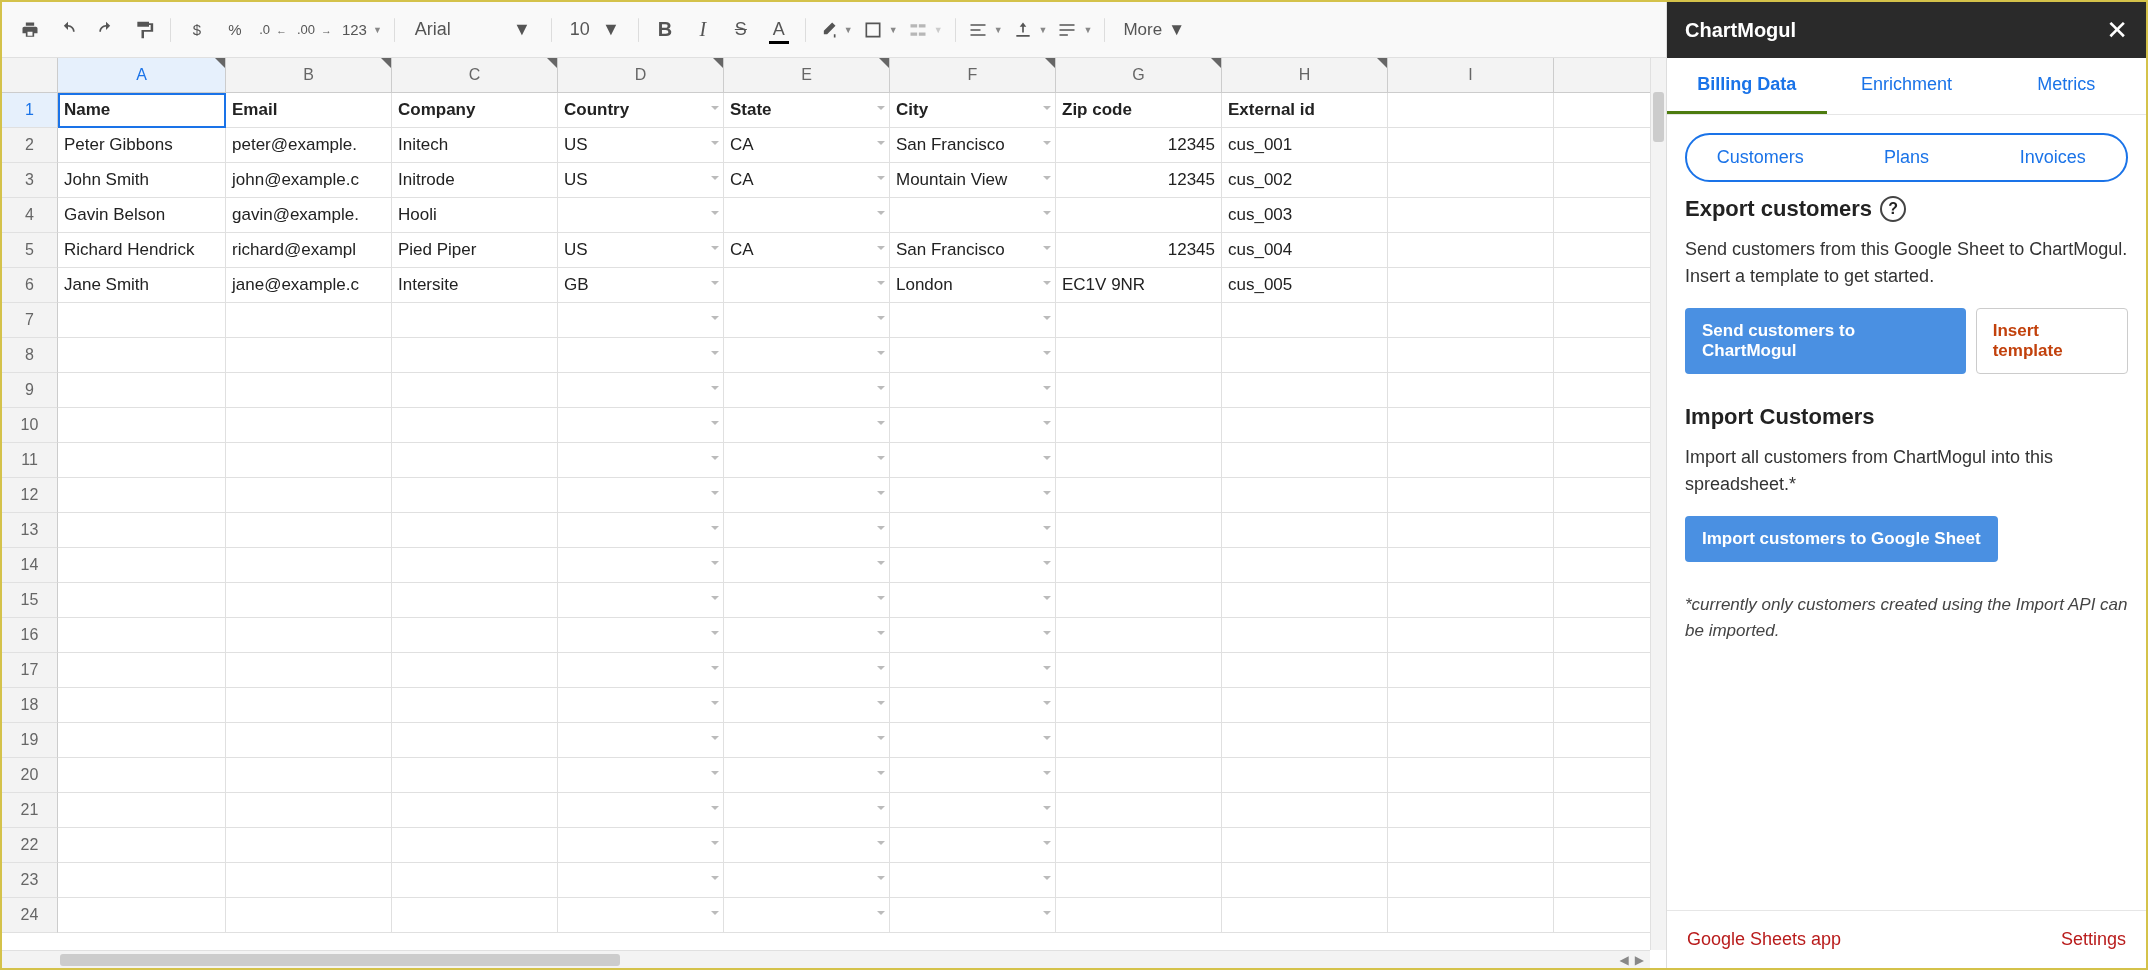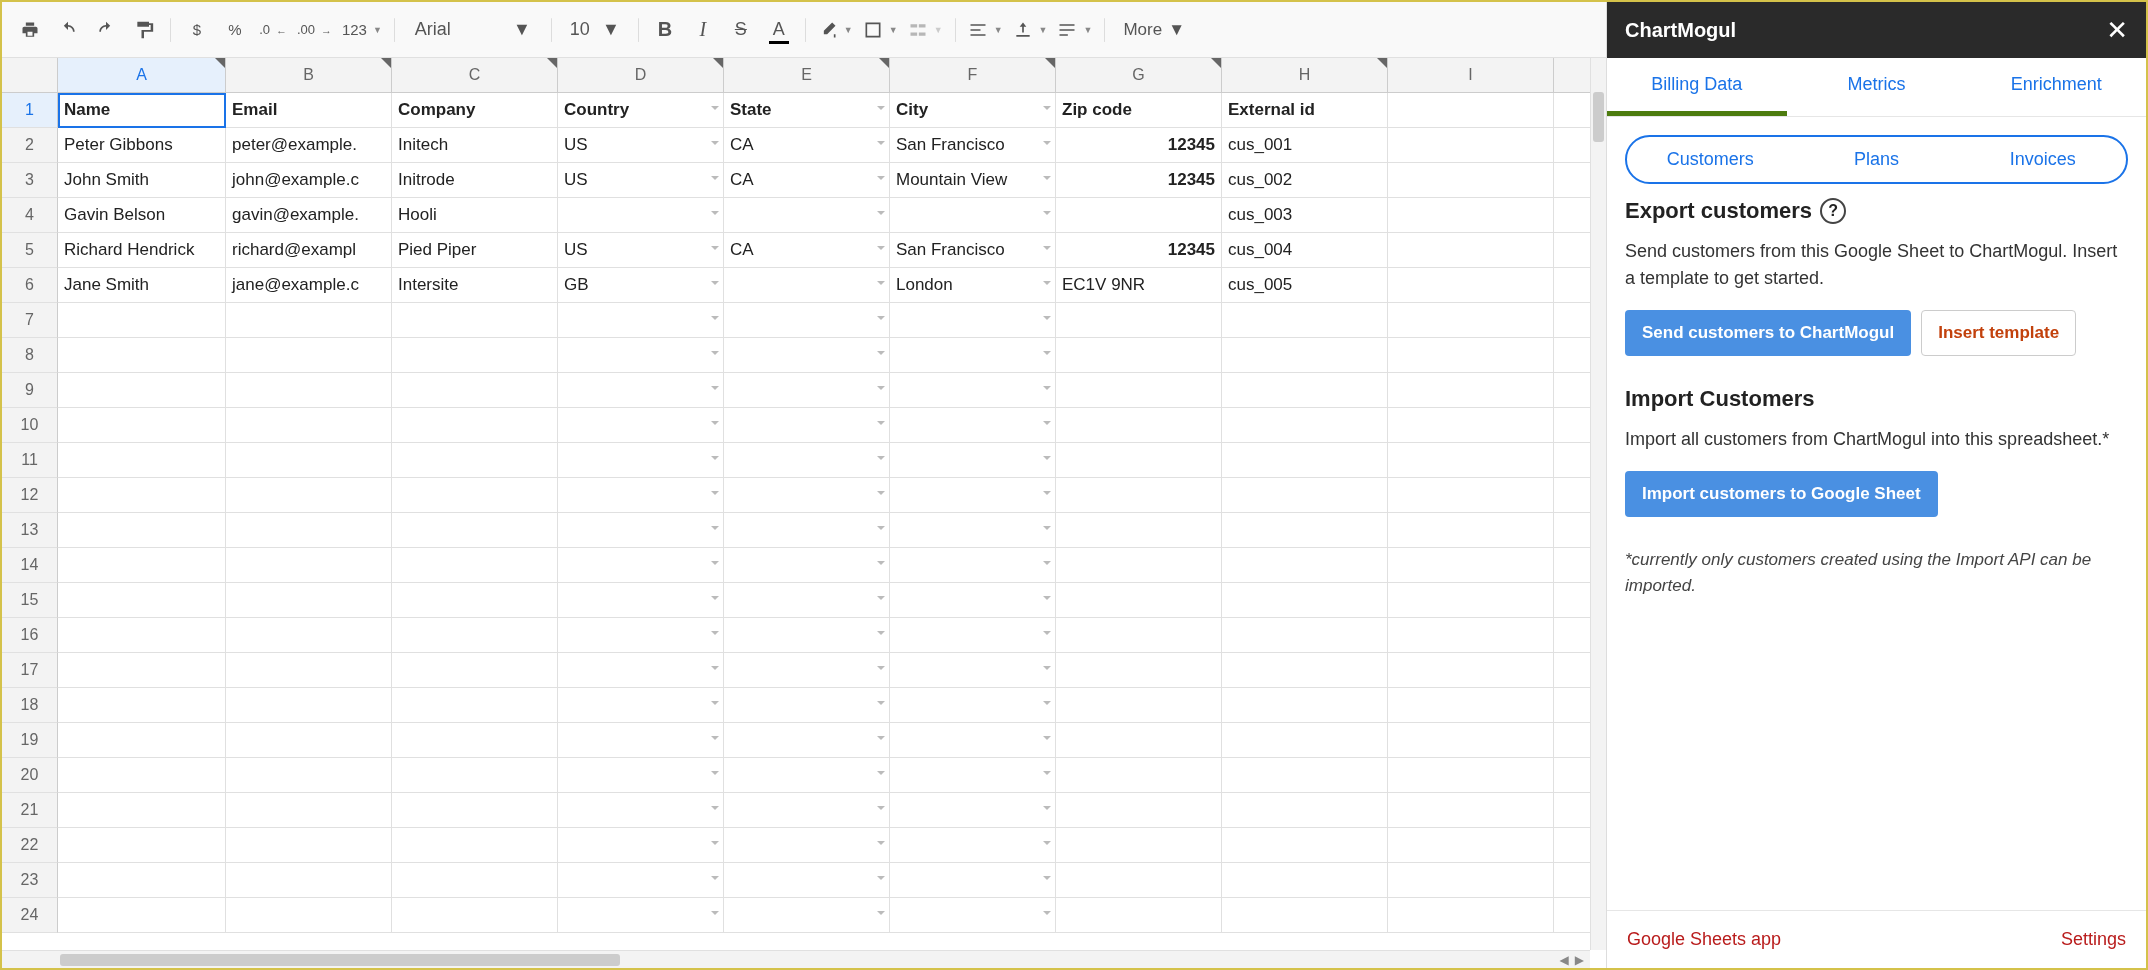--- a/index.html
+++ b/index.html
@@ -1,20 +1,20 @@
 <!DOCTYPE html>
 <html><head>
 <meta charset="utf-8">
 <style>
 * { margin: 0; padding: 0; box-sizing: border-box; }
 body { font-family: Arial, sans-serif; font-size: 13px; color: #222; overflow: hidden; }
 
 .app { display: flex; height: 970px; width: 2148px; border: 2px solid #d4c24a; }
 .sheet-area { flex: 1; display: flex; flex-direction: column; min-width: 0; }
-.sidebar { width: 540px; border-left: 1px solid #ddd; display: flex; flex-direction: column; background: #fff; }
+.sidebar { width: 480px; border-left: 1px solid #ddd; display: flex; flex-direction: column; background: #fff; }
 
 
 .toolbar { height: 56px; display: flex; align-items: center; padding: 0 10px; border-bottom: 1px solid #e0e0e0; gap: 2px; background: #f9f9f9; }
 .tb-btn, .tb-sep { display: flex; align-items: center; justify-content: center; height: 36px; min-width: 36px; border-radius: 3px; cursor: pointer; color: #555; }
 .tb-sep { min-width: 1px; width: 1px; background: #ddd; margin: 0 6px; height: 24px; }
 .tb-dd { padding: 0 4px; font-size: 15px; gap: 6px; }
 .tb-dd .chev { font-size: 9px; color: #888; }
 .font-sel { min-width: 140px; justify-content: space-between; padding: 0 12px; font-size: 18px; }
 .size-sel { min-width: 70px; justify-content: space-between; padding: 0 10px; font-size: 18px; }
 .bold { font-weight: 900; font-size: 20px; }
@@ -29,35 +29,35 @@
 .grid-wrap { flex: 1; overflow: hidden; position: relative; background: #fff; }
 .grid { display: grid; grid-template-columns: 56px 168px 166px 166px 166px 166px 166px 166px 166px 166px 120px; grid-auto-rows: 35px; font-size: 17px; }
 .corner { background: #f3f3f3; border-right: 1px solid #ccc; border-bottom: 1px solid #ccc; }
 .colhdr { background: #f3f3f3; border-right: 1px solid #ccc; border-bottom: 1px solid #ccc; display: flex; align-items: center; justify-content: center; color: #666; font-size: 16px; position: relative; }
 .colhdr.active { background: #e6f0fc; color: #1a73e8; }
 .rowhdr { background: #f3f3f3; border-right: 1px solid #ccc; border-bottom: 1px solid #e0e0e0; display: flex; align-items: center; justify-content: center; color: #666; font-size: 16px; }
 .rowhdr.active { background: #e6f0fc; color: #1a73e8; }
 .cell { border-right: 1px solid #e0e0e0; border-bottom: 1px solid #e0e0e0; padding: 0 6px; display: flex; align-items: center; overflow: hidden; white-space: nowrap; position: relative; }
 .cell.header-row { font-weight: 700; }
 .cell.has-dd::after { content: ""; position: absolute; right: 4px; top: 50%; transform: translateY(-50%); border: 4px solid transparent; border-top-color: #bbb; }
-.cell.rhs { justify-content: flex-end; font-weight: bold; }
+.cell.rhs { justify-content: flex-end; }
 .cell.active { outline: 2px solid #1a73e8; outline-offset: -2px; z-index: 2; }
 .col-fv::before { content: ""; position: absolute; top: 0; right: 0; border: 5px solid transparent; border-top-color: #666; border-right-color: #666; }
 .scroll-gutter { position: absolute; right: 0; top: 0; bottom: 18px; width: 16px; background: #f3f3f3; border-left: 1px solid #e0e0e0; }
 .scroll-thumb { position: absolute; top: 34px; left: 2px; right: 2px; height: 50px; background: #ccc; border-radius: 3px; }
 .hs { position: absolute; left:0; right:16px; bottom:0; height:18px; background:#f3f3f3; border-top:1px solid #e0e0e0; display:flex; align-items:center; }
 .hs-thumb { height:12px; width:560px; margin-left:58px; background:#ccc; border-radius:3px; }
 .hs-nav { margin-left:auto; display:flex; gap:6px; padding-right:6px; color:#888; font-size:12px; }
 
 
 .sb-head { background: #2a2a2a; color: #fff; height: 56px; display: flex; align-items: center; padding: 0 18px; font-size: 20px; font-weight: 700; }
 .sb-head .close { margin-left: auto; font-size: 26px; cursor: pointer; font-weight: 400; }
 .sb-tabs { display: flex; border-bottom: 1px solid #e6e6e6; }
 .sb-tab { flex: 1; text-align: center; padding: 16px 4px; font-size: 18px; color: #1a73e8; cursor: pointer; }
-.sb-tab.active { border-bottom: 5px solid #4d7c0f; font-weight: 400; }
+.sb-tab.active { border-bottom: 3px solid #4d7c0f; font-weight: 700; }
 .sb-body { padding: 18px 18px; flex: 1; overflow: auto; }
 .pill-row { display: flex; border: 2px solid #1a73e8; border-radius: 26px; overflow: hidden; margin-bottom: 14px; }
 .pill { flex: 1; text-align: center; padding: 12px 0; color: #1a73e8; font-size: 18px; cursor: pointer; }
 .sb-h2 { font-size: 22px; font-weight: 700; display: flex; align-items: center; gap: 8px; margin-bottom: 14px; }
 .help { width: 26px; height: 26px; border: 2px solid #444; border-radius: 50%; display: flex; align-items: center; justify-content: center; font-size: 16px; cursor: pointer; }
 .sb-p { font-size: 18px; line-height: 1.5; color: #333; margin-bottom: 18px; }
 .sb-note { font-size: 17px; font-style: italic; color: #444; line-height: 1.5; margin-top: 18px; }
 .btn-row { display: flex; gap: 10px; margin-bottom: 30px; }
 .btn { padding: 12px 16px; font-size: 17px; border-radius: 4px; cursor: pointer; border: 1px solid transparent; font-weight: 700; }
 .btn.primary { background: #4a90e2; color: #fff; }
@@ -451,22 +451,22 @@
     </div>
   </div>
 
   <div class="sidebar">
     <div class="sb-head">
       <span>ChartMogul</span>
       <span class="close">✕</span>
     </div>
     <div class="sb-tabs">
       <div class="sb-tab active">Billing Data</div>
+      <div class="sb-tab">Enrichment</div>
       <div class="sb-tab">Metrics</div>
-      <div class="sb-tab">Enrichment</div>
     </div>
     <div class="sb-body">
       <div class="pill-row">
         <div class="pill">Customers</div>
         <div class="pill">Plans</div>
         <div class="pill">Invoices</div>
       </div>
       <div class="sb-h2">
         <span>Export customers</span>
         <span class="help">?</span>

